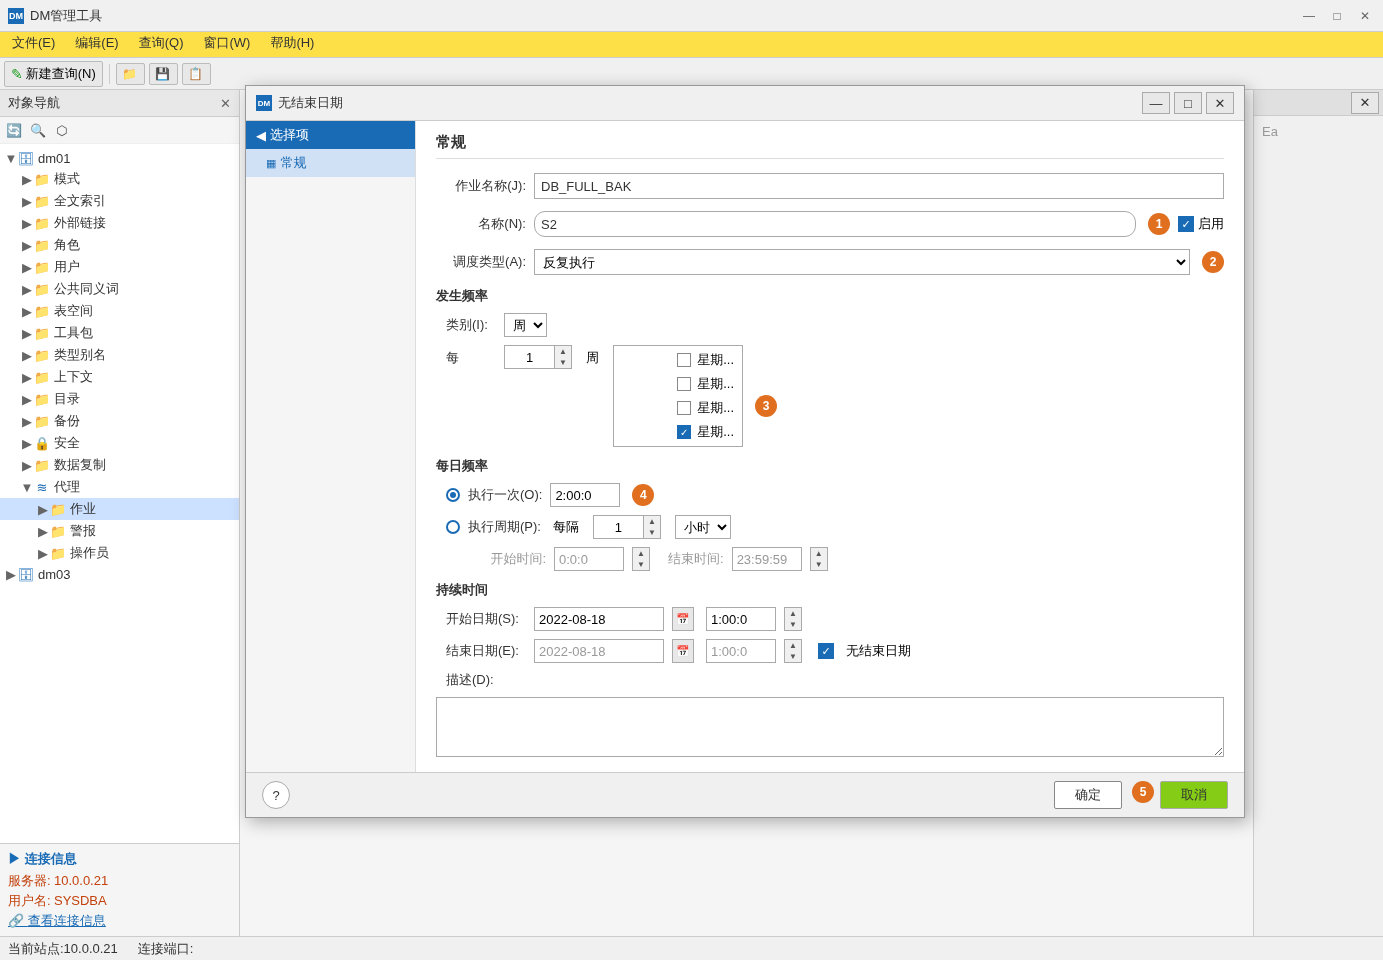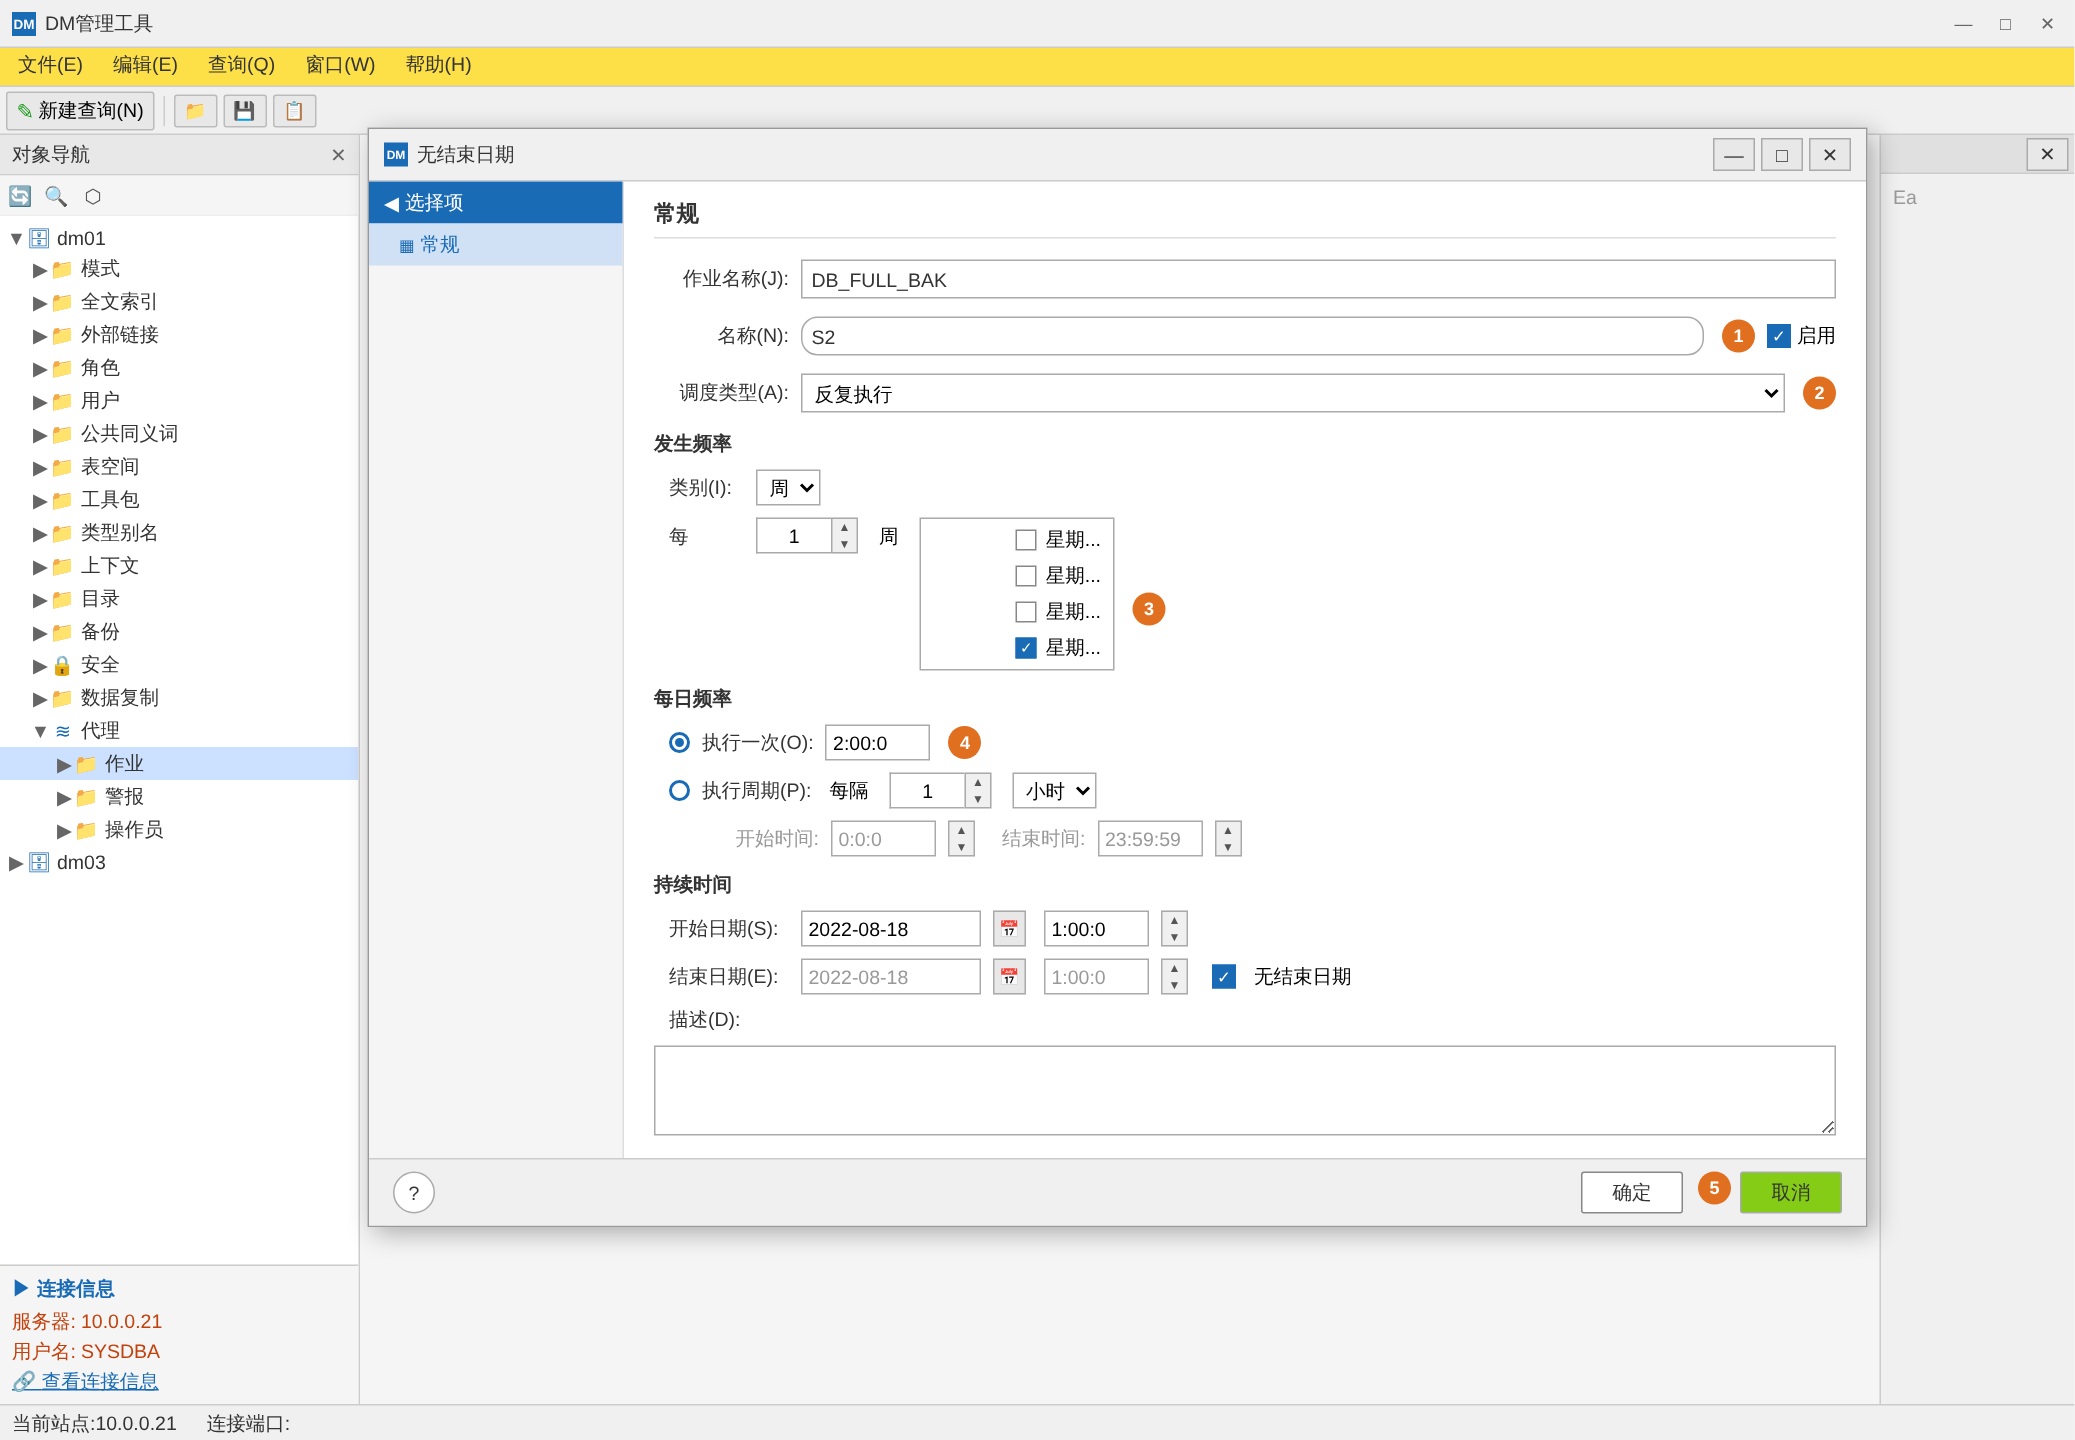--- a/index.html
+++ b/index.html
@@ -406,21 +406,21 @@
       border: 1px solid #aaa;
       padding: 0 4px;
       font-size: 13px;
     }
 
     
     .duration-section {
       margin-top: 10px;
     }
     .date-input {
-      width: 120px;
+      width: 130px;
       height: 24px;
       border: 1px solid #aaa;
       padding: 0 4px;
       font-size: 13px;
     }
     .date-btn {
       width: 22px; height: 24px;
       border: 1px solid #aaa;
       background: #e8e8e8;
       cursor: pointer;

